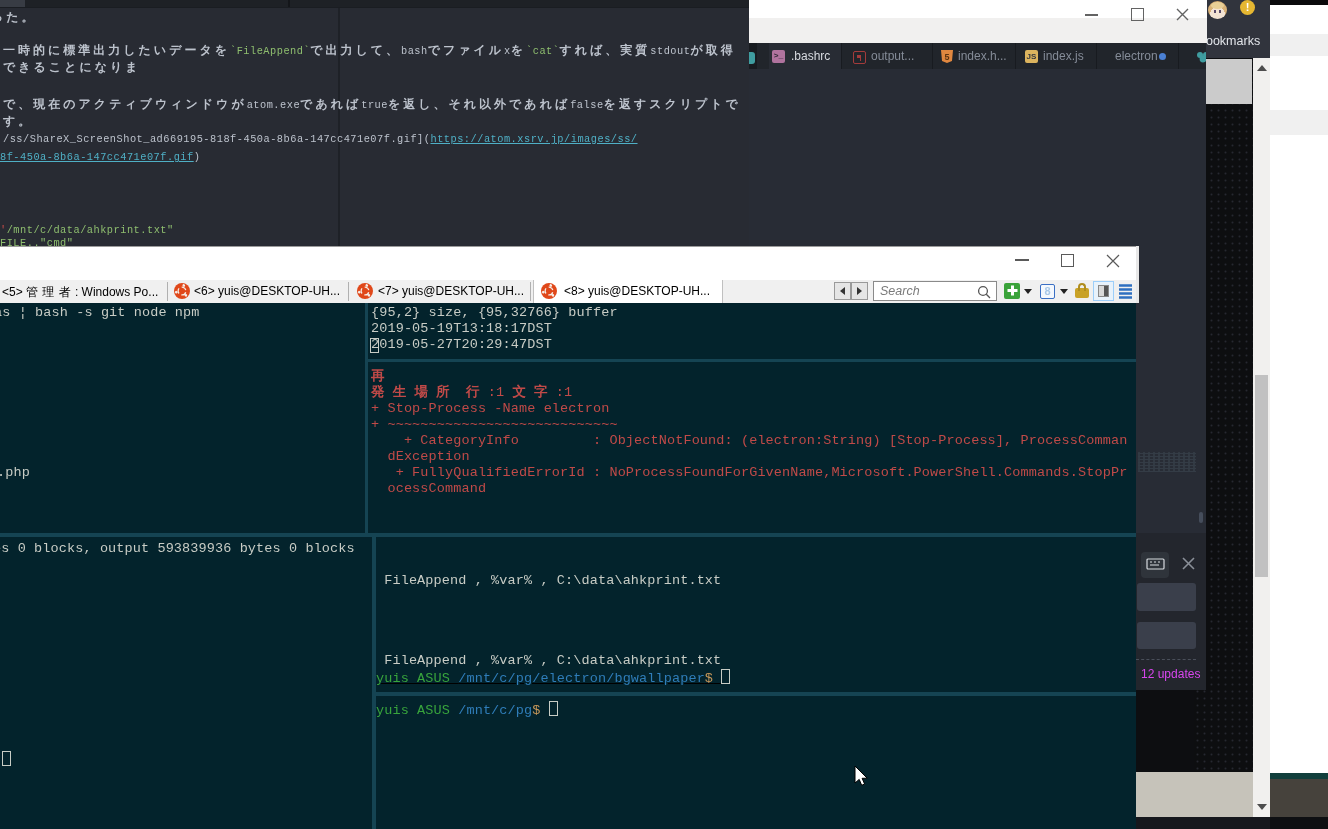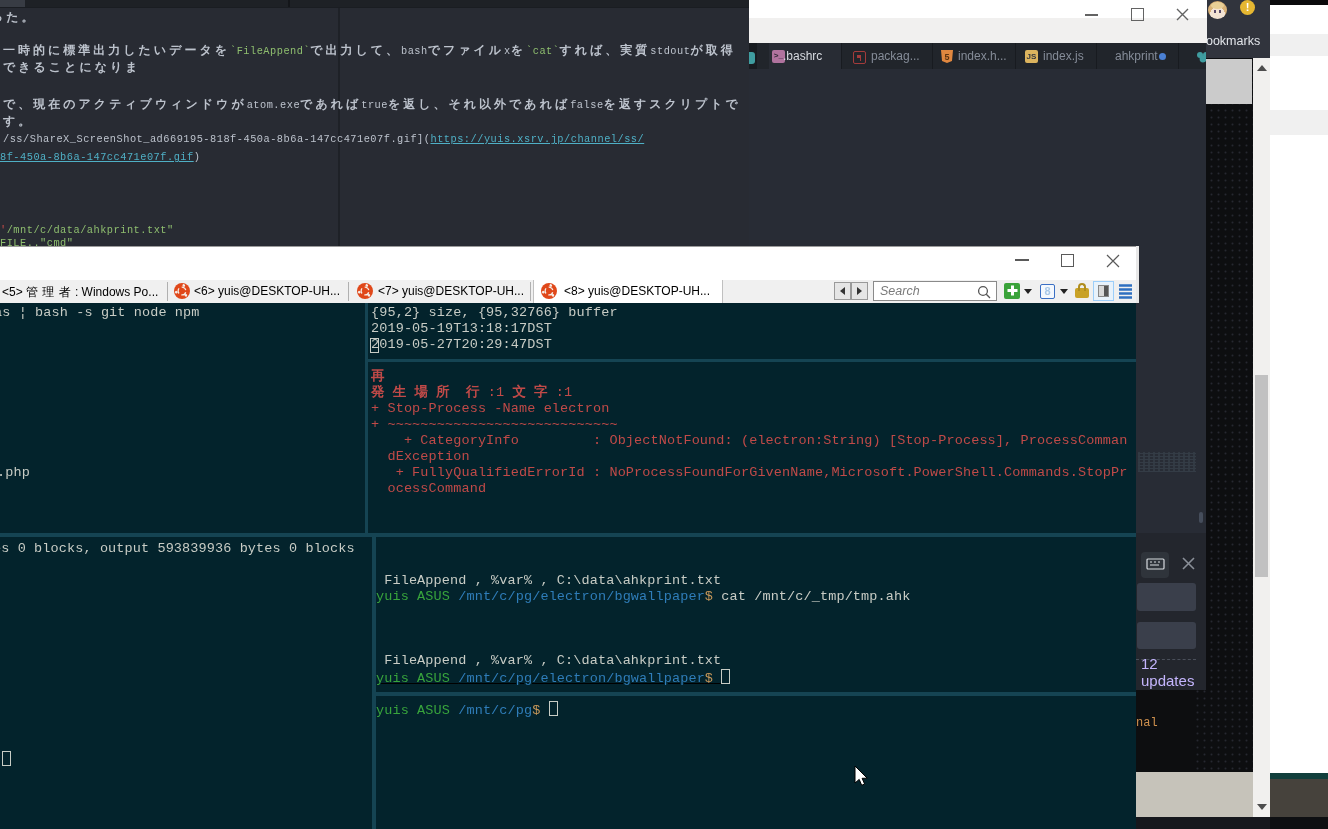--- a/index.html
+++ b/index.html
@@ -52,23 +52,20 @@
 
   <div class="abs" style="left:134px;top:0;width:58px;height:829px;background:#ffffff;">
     <div class="abs" style="left:0;top:0;width:58px;height:5px;background:#0a0a0c;"></div>
     <div class="abs" style="left:0;top:34px;width:58px;height:22px;background:#f0f0f0;"></div>
     <div class="abs" style="left:0;top:110px;width:58px;height:25px;background:#f0f0f0;"></div>
     <div class="abs" style="left:0;top:773px;width:58px;height:6px;background:#123f3c;"></div>
     <div class="abs" style="left:0;top:779px;width:58px;height:38px;background:#46423c;"></div>
     <div class="abs" style="left:0;top:817px;width:58px;height:12px;background:#0e0f12;"></div>
   </div>
 
-  <div class="abs" style="left:0;top:690px;width:58px;height:82px;background:#0d0e10;">
-    <div class="abs" style="left:0;top:26px;color:#d0914e;font-family:'Liberation Mono',monospace;font-size:12px;">nal</div>
-  </div>
 
   <div class="abs" style="left:0;top:772px;width:117px;height:45px;background:#c6c3ba;"></div>
 
   <div class="abs" style="left:0;top:817px;width:134px;height:12px;background:#16181d;"></div>
 </div>
 
 <div class="abs" id="whitewin" style="left:749px;top:0;width:458px;height:43px;background:#ffffff;">
   <div class="abs" style="left:0;top:18px;width:458px;height:25px;background:#f1f0ef;"></div>
 
   <div class="abs" style="left:336px;top:14px;width:13px;height:2px;background:#636363;"></div>
@@ -80,43 +77,43 @@
 
 <div class="abs" id="vscode" style="left:749px;top:43px;width:457px;height:647px;background:#282c35;overflow:hidden;">
 
   <div class="abs" style="left:0;top:0;width:457px;height:26px;background:#21252b;">
     <div class="abs" style="left:0;top:0;width:8px;height:26px;background:#181b20;"></div>
     <div class="abs" style="left:0px;top:9px;width:6px;height:12px;background:#3f9da0;border-radius:0 3px 3px 0;"></div>
 
     <div class="abs" style="left:20px;top:0;width:72px;height:26px;background:#282c34;"></div>
     <div class="abs" style="left:23px;top:7px;width:13px;height:13px;background:#b0739e;border-radius:2px;
        color:#332a38;font-family:'Liberation Mono',monospace;font-weight:bold;font-size:8px;line-height:12px;text-align:center;">&gt;_</div>
-    <div class="abs" style="left:34px;top:6px;color:#d7dae0;font-size:12px;">.bashrc</div>
+    <div class="abs" style="left:42px;top:6px;color:#d7dae0;font-size:12px;">.bashrc</div>
     <div class="abs" style="left:92px;top:0;width:1px;height:26px;background:#181b20;"></div>
 
     <div class="abs" style="left:104px;top:8px;width:11px;height:11px;border:1.5px solid #a33b3b;border-radius:2px;">
         <div class="abs" style="left:2.5px;top:2.5px;width:3px;height:3px;background:#a33b3b;"></div>
         <div class="abs" style="left:2.5px;top:2.5px;width:3px;height:6px;border-right:1.5px solid #a33b3b;"></div>
       </div>
-    <div class="abs" style="left:122px;top:6px;color:#858c98;font-size:12px;">packag...</div>
+    <div class="abs" style="left:122px;top:6px;color:#858c98;font-size:12px;">output...</div>
     <div class="abs" style="left:183px;top:0;width:1px;height:26px;background:#181b20;"></div>
 
     <svg class="abs" style="left:192px;top:7px;" width="12" height="13" viewBox="0 0 12 13">
         <path d="M0 0 H12 L11 11 L6 13 L1 11 Z" fill="#e0873f"></path>
         <text x="6" y="9.5" text-anchor="middle" font-family="Liberation Sans" font-weight="bold" font-size="9" fill="#5c3310">5</text>
       </svg>
     <div class="abs" style="left:209px;top:6px;color:#858c98;font-size:12px;">index.h...</div>
     <div class="abs" style="left:266px;top:0;width:1px;height:26px;background:#181b20;"></div>
 
     <div class="abs" style="left:276px;top:7px;width:13px;height:13px;background:#dcb45e;border-radius:2px;
        color:#32363e;font-weight:bold;font-size:8px;line-height:14px;text-align:center;font-family:'Liberation Sans';">JS</div>
     <div class="abs" style="left:294px;top:6px;color:#858c98;font-size:12px;">index.js</div>
     <div class="abs" style="left:347px;top:0;width:1px;height:26px;background:#181b20;"></div>
 
-    <div class="abs" style="left:366px;top:6px;color:#858c98;font-size:12px;">ahkprint</div>
+    <div class="abs" style="left:366px;top:6px;color:#858c98;font-size:12px;">electron</div>
     <div class="abs" style="left:410px;top:10px;width:7px;height:7px;border-radius:50%;background:#4a80d4;"></div>
     <div class="abs" style="left:429px;top:0;width:1px;height:26px;background:#181b20;"></div>
 
     <svg class="abs" style="left:447px;top:8px;" width="14" height="12">
         <circle cx="4" cy="4" r="3" fill="#3f9da0"></circle>
         <circle cx="10" cy="4" r="3" fill="#3f9da0"></circle>
         <circle cx="7" cy="8" r="3.4" fill="#3f9da0"></circle>
       </svg>
   </div>
 
@@ -132,38 +129,38 @@
     <svg class="abs" style="left:397px;top:25px;" width="20" height="15">
         <rect x="1" y="1" width="17" height="10" rx="1" fill="none" stroke="#d8dbe0" stroke-width="1.2"></rect>
         <path d="M4 4 h2 M8 4 h2 M12 4 h2 M4 7 h9" stroke="#d8dbe0" stroke-width="1.2"></path>
       </svg>
     <svg class="abs" style="left:433px;top:24px;" width="13" height="13">
         <path d="M1 1 L12 12 M12 1 L1 12" stroke="#8a8f98" stroke-width="1.6"></path>
       </svg>
     <div class="abs" style="left:388px;top:50px;width:59px;height:28px;background:#3a3f4b;border-radius:3px;"></div>
     <div class="abs" style="left:388px;top:89px;width:59px;height:27px;background:#3a3f4b;border-radius:3px;"></div>
     <div class="abs" style="left:387px;top:126px;width:60px;height:0;border-top:1px dashed #4a4f5a;"></div>
-    <div class="abs" style="left:392px;top:122px;color:#c4b5fd;font-size:15px;">12 updates</div>
+    <div class="abs" style="left:392px;top:134px;color:#d946ef;font-size:12px;">12 updates</div>
   </div>
 </div>
 
 <div class="abs" id="atom" style="left:0;top:0;width:749px;height:246px;background:#282b33;overflow:hidden;
      font-size:12px;color:#bdc3cd;letter-spacing:3px;">
 
   <div class="abs" style="left:0;top:0;width:749px;height:7px;background:#1e2126;"></div>
   <div class="abs" style="left:0;top:0;width:25px;height:7px;background:#383c44;"></div>
   <div class="abs" style="left:288px;top:0;width:2px;height:7px;background:#14161a;"></div>
   <div class="abs" style="left:0;top:7px;width:749px;height:1px;background:#1a1d22;"></div>
 
   <div class="abs" style="left:338px;top:8px;width:2px;height:238px;background:#1e2127;"></div>
 
   <div class="abs jpb" style="left:-9px;top:9px;">った。</div>
   <div class="abs jpb" style="left:3px;top:42px;">一時的に標準出力したいデータを<span class="m g">`FileAppend`</span>で出力して、<span class="m">bash</span>でファイル<span class="m">x</span>を<span class="m g">`cat`</span>すれば、実質<span class="m">stdout</span>が取得できることになりま</div>
   <div class="abs jpb" style="left:3px;top:96px;">で、現在のアクティブウィンドウが<span class="m">atom.exe</span>であれば<span class="m">true</span>を返し、それ以外であれば<span class="m">false</span>を返すスクリプトです。</div>
-  <div class="abs m" style="left:3px;top:133px;">/ss/ShareX_ScreenShot_ad669195-818f-450a-8b6a-147cc471e07f.gif](<span class="lk">https://yuis.xsrv.jp/channel/ss/</span></div>
+  <div class="abs m" style="left:3px;top:133px;">/ss/ShareX_ScreenShot_ad669195-818f-450a-8b6a-147cc471e07f.gif](<span class="lk">https://atom.xsrv.jp/images/ss/</span></div>
   <div class="abs m" style="left:0px;top:151px;"><span class="lk">8f-450a-8b6a-147cc471e07f.gif</span>)</div>
   <div class="abs m" style="left:0px;top:224px;"><span style="color:#c04a48;">'</span><span class="g">/mnt/c/data/ahkprint.txt"</span></div>
   <div class="abs m g" style="left:0px;top:237px;">FILE.."cmd"</div>
 </div>
 <style>
   #atom .jpb{font-weight:bold;}
   #atom .jpb .m{font-weight:normal;}
   #atom .m{font-family:"Liberation Mono",monospace;font-size:10.3px;letter-spacing:.5px;}
   #atom .g{color:#8fbf6f;}
   #atom .lk{color:#4fb0c6;text-decoration:underline;}
@@ -264,21 +261,20 @@
     <div class="abs term tfg" style="left:-3px;top:162.5px;">.php</div>
     <div class="abs term tfg" style="left:-7px;top:238.5px;">es 0 blocks, output 593839936 bytes 0 blocks</div>
     <div class="abs" style="left:2px;top:448px;width:7px;height:13px;border:1px solid #c8ccc5;"></div>
 
     <div class="abs term tfg" style="left:371px;top:2.5px;">{95,2} size, {95,32766} buffer<br>2019-05-19T13:18:17DST<br>2019-05-27T20:29:47DST</div>
     <div class="abs" style="left:370px;top:35.5px;width:7px;height:13px;border:1px solid #c8ccc5;"></div>
 
     <div class="abs term tred" style="left:371px;top:66.5px;"><span class="jp">再</span><br><span class="jp">発生場所</span> <span class="jp">行</span>:1 <span class="jp">文字</span>:1<br>+ Stop-Process -Name electron<br>+ ~~~~~~~~~~~~~~~~~~~~~~~~~~~~<br>    + CategoryInfo         : ObjectNotFound: (electron:String) [Stop-Process], ProcessComman<br>  dException<br>   + FullyQualifiedErrorId : NoProcessFoundForGivenName,Microsoft.PowerShell.Commands.StopPr<br>  ocessCommand</div>
 
     <div class="abs term tfg" style="left:376px;top:270.5px;"> FileAppend , %var% , C:\data\ahkprint.txt</div>
-    <div class="abs term" style="left:376px;top:286.5px;"><span class="tgreen">yuis ASUS </span><span class="tblue">/mnt/c/pg/electron/bgwallpaper</span><span class="tdol">$</span><span class="tfg"> cat /mnt/c/_tmp/tmp.ahk</span></div>
     <div class="abs term tfg" style="left:376px;top:350.5px;"> FileAppend , %var% , C:\data\ahkprint.txt</div>
     <div class="abs term" style="left:376px;top:366.5px;text-decoration:underline;"><span class="tgreen">yuis ASUS </span><span class="tblue">/mnt/c/pg/electron/bgwallpaper</span><span class="tdol">$</span><span class="tfg"> </span><span class="curbox"></span></div>
 
     <div class="abs term" style="left:376px;top:398.5px;"><span class="tgreen">yuis ASUS </span><span class="tblue">/mnt/c/pg</span><span class="tdol">$</span><span class="tfg"> </span><span class="curbox"></span></div>
   </div>
 
   <div class="abs" style="left:1136px;top:0;width:3px;height:57px;background:#e8e8e8;"></div>
 </div>
 <style>
   .jp{letter-spacing:8.2px;font-weight:bold;}

